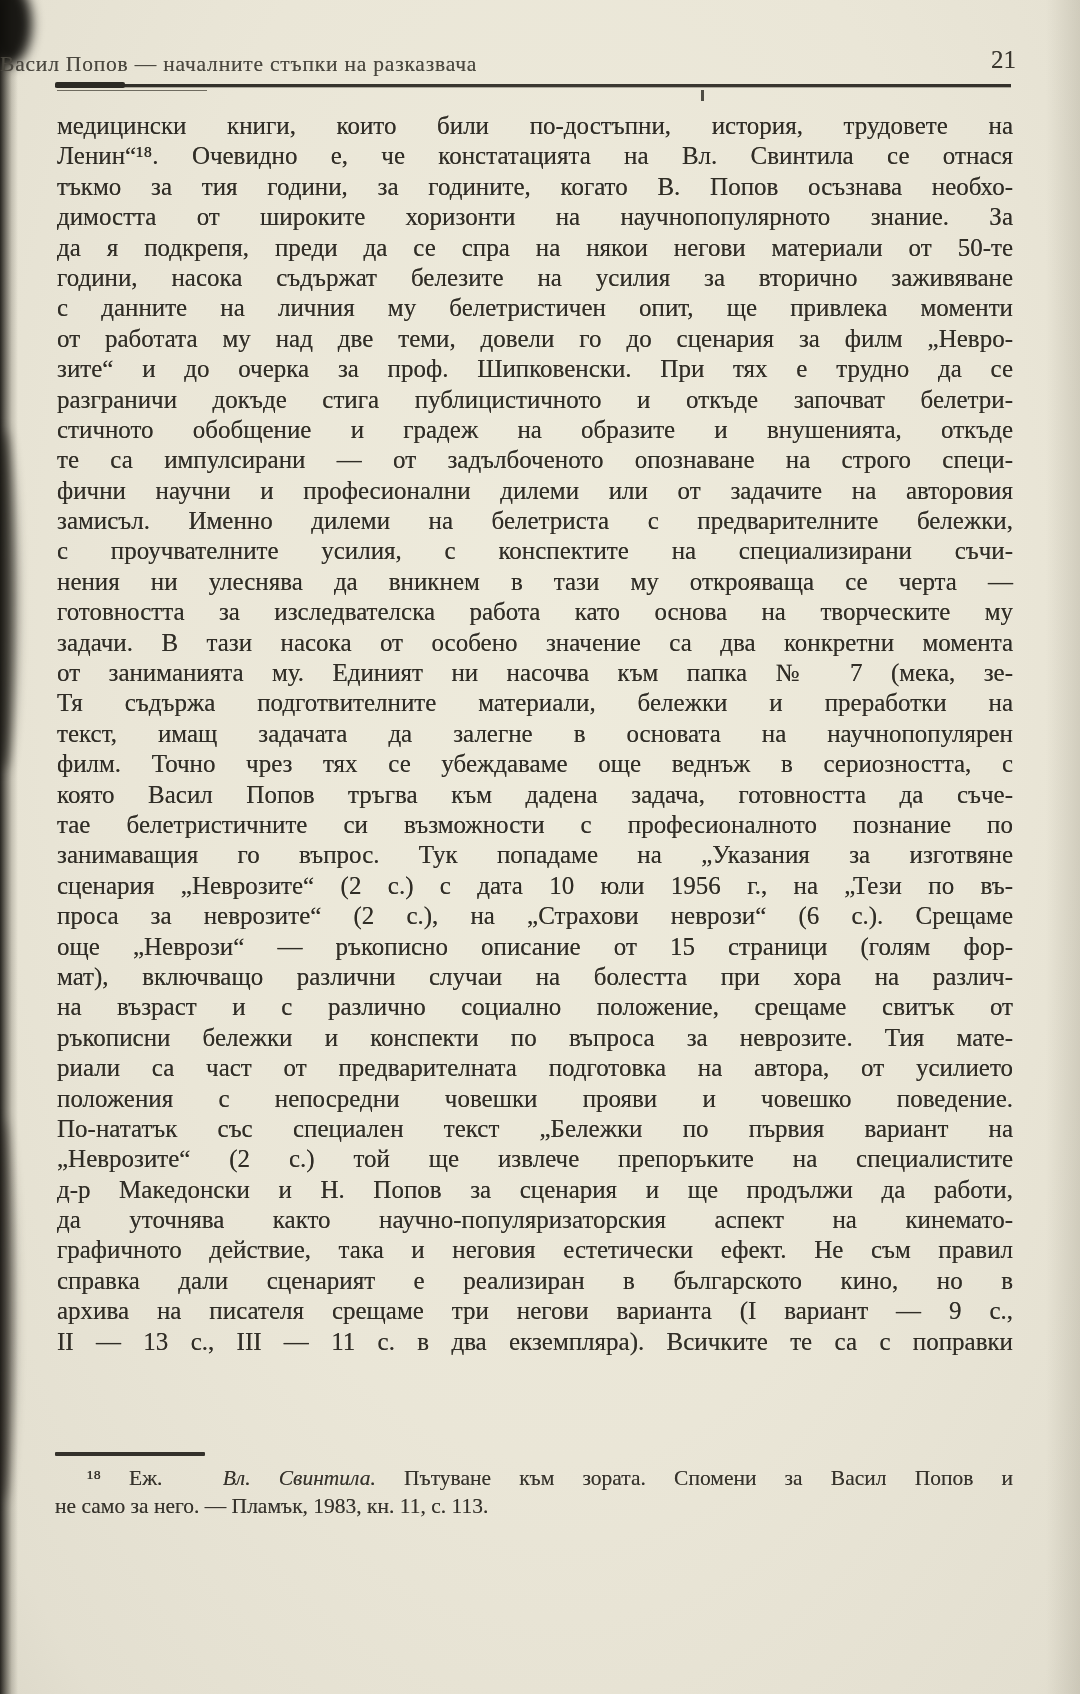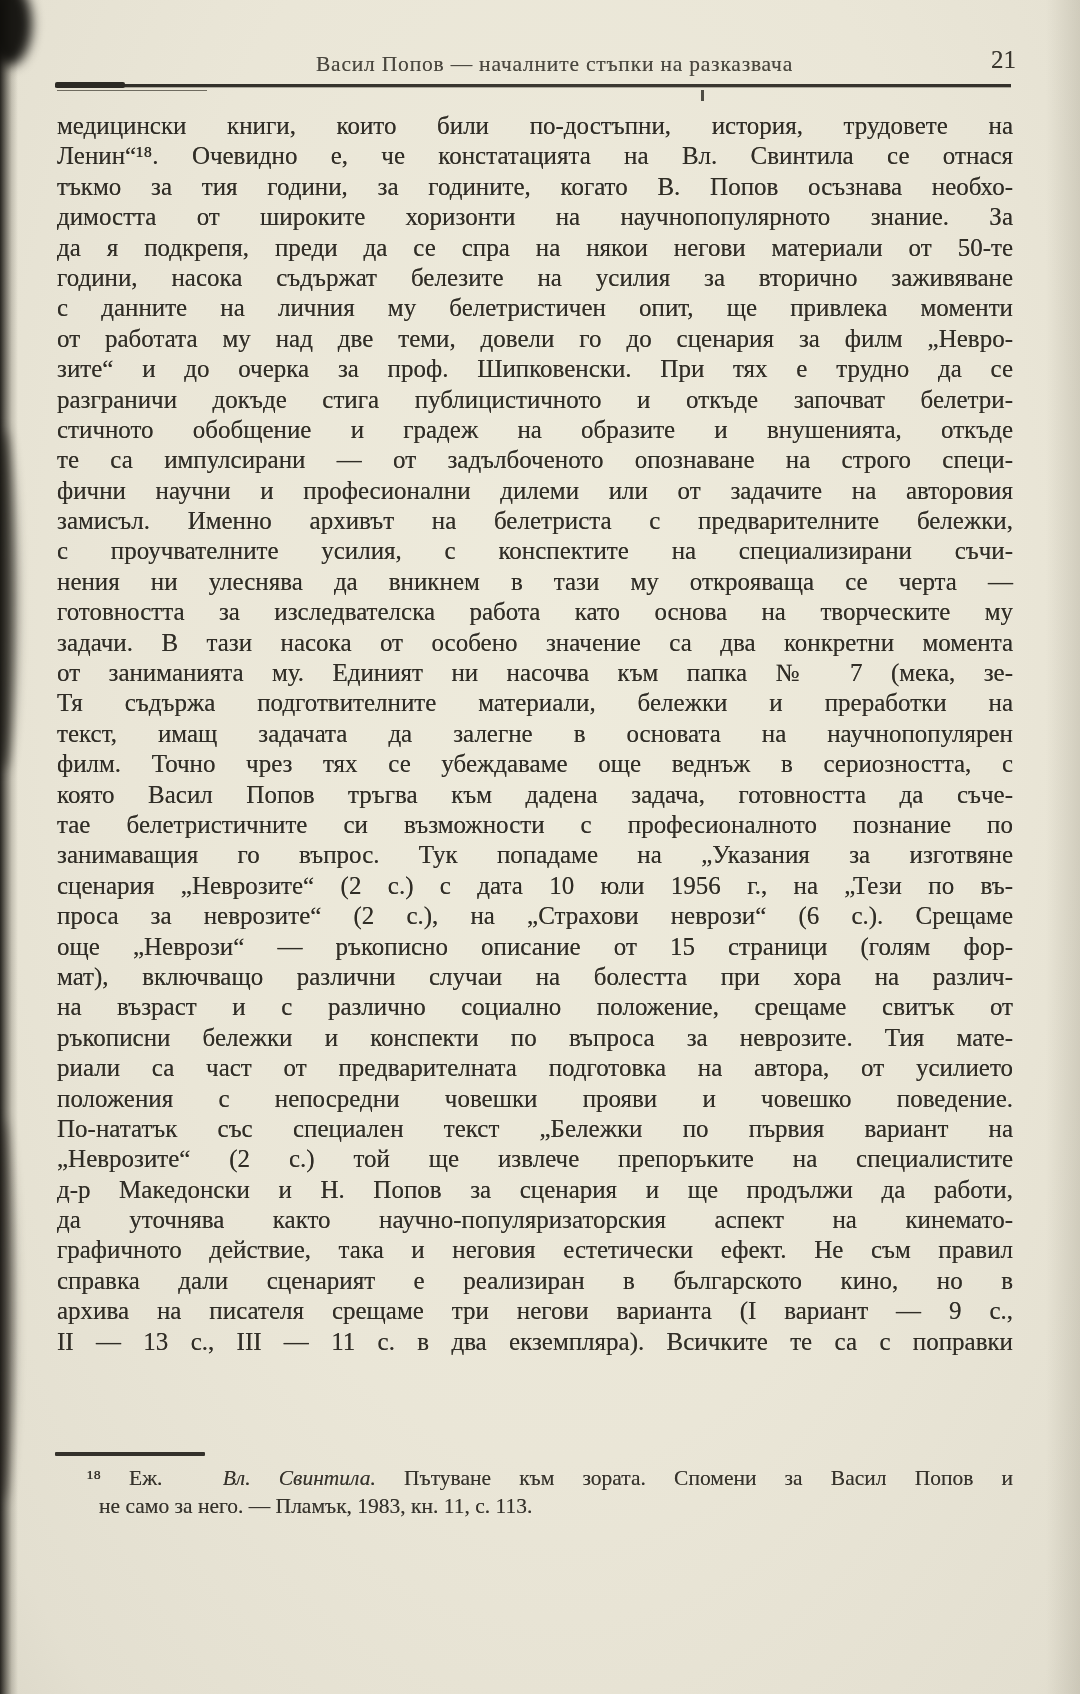--- a/index.html
+++ b/index.html
@@ -19,25 +19,24 @@
   .gutter-blob{position:absolute;border-radius:50%;filter:blur(6px);}
   .blob-top{left:-14px;top:-18px;width:46px;height:84px;background:rgba(15,14,11,0.95);}
   .blob-mid{left:-10px;top:430px;width:26px;height:340px;background:rgba(20,18,14,0.65);}
   .blob-low{left:-10px;top:1120px;width:24px;height:380px;background:rgba(25,22,17,0.5);}
   .right-shade{
     position:absolute;right:0;top:0;width:34px;height:1694px;
     background:linear-gradient(to left, rgba(150,145,128,0.28), rgba(150,145,128,0));
   }
   
   .running-title{
-    position:absolute;left:0;top:52px;width:1035px;text-align:center;
+    position:absolute;left:0;top:52px;width:1035px;text-align:left;
     font-size:21.5px;letter-spacing:0.8px;color:#4a473f;
     text-shadow:0 0 0.4px rgba(70,66,58,0.6);
     white-space:nowrap;
-    padding-left:37px;
   }
   .page-num{
     position:absolute;right:64px;top:46px;font-size:25px;color:#3a372f;
     text-shadow:0 0 0.4px rgba(55,52,45,0.6);
   }
   .rule{
     position:absolute;left:55px;top:84px;width:956px;height:3px;
     background:linear-gradient(to right,#2f2d27 0%,#3c3932 55%,#34312b 100%);
     box-shadow:0 1px 0 rgba(60,57,48,0.35);
   }
@@ -69,21 +68,21 @@
     position:absolute;left:55px;top:1452px;width:150px;height:4px;
     background:#34312b;border-radius:1px;
   }
   .footnote{
     position:absolute;left:55px;top:1464px;width:958px;
     font-size:21.5px;line-height:28px;color:#35322b;
     text-shadow:0 0 0.4px rgba(53,50,43,0.55);
   }
   .fn-line1{text-align:justify;text-align-last:justify;text-indent:32px;}
   .fn-line1 i{font-style:italic;margin-left:32px;}
-  .fn-line2{text-align:left;margin-left:44px;}
+  .fn-line2{text-align:left;}
 </style>
 </head>
 <body>
 
 <div class="page">
 
   <div class="gutter"></div>
   <div class="gutter-blob blob-top"></div>
   <div class="gutter-blob blob-mid"></div>
   <div class="gutter-blob blob-low"></div>
@@ -104,21 +103,21 @@
       <div class="bline">димостта от широките хоризонти на научнопопулярното знание. За</div>
       <div class="bline">да я подкрепя, преди да се спра на някои негови материали от 50-те</div>
       <div class="bline">години, насока съдържат белезите на усилия за вторично заживяване</div>
       <div class="bline">с данните на личния му белетристичен опит, ще привлека моменти</div>
       <div class="bline">от работата му над две теми, довели го до сценария за филм „Невро-</div>
       <div class="bline">зите“ и до очерка за проф. Шипковенски. При тях е трудно да се</div>
       <div class="bline">разграничи докъде стига публицистичното и откъде започват белетри-</div>
       <div class="bline">стичното обобщение и градеж на образите и внушенията, откъде</div>
       <div class="bline">те са импулсирани — от задълбоченото опознаване на строго специ-</div>
       <div class="bline">фични научни и професионални дилеми или от задачите на авторовия</div>
-      <div class="bline">замисъл. Именно архивът на белетриста с предварителните бележки,</div>
+      <div class="bline">замисъл. Именно дилеми на белетриста с предварителните бележки,</div>
       <div class="bline">с проучвателните усилия, с конспектите на специализирани съчи-</div>
       <div class="bline">нения ни улеснява да вникнем в тази му открояваща се черта —</div>
       <div class="bline">готовността за изследвателска работа като основа на творческите му</div>
       <div class="bline">задачи. В тази насока от особено значение са два конкретни момента</div>
       <div class="bline">от заниманията му. Единият ни насочва към папка № 7 (мека, зе-</div>
       <div class="bline">Тя съдържа подготвителните материали, бележки и преработки на</div>
       <div class="bline">текст, имащ задачата да залегне в основата на научнопопулярен</div>
       <div class="bline">филм. Точно чрез тях се убеждаваме още веднъж в сериозността, с</div>
       <div class="bline">която Васил Попов тръгва към дадена задача, готовността да съче-</div>
       <div class="bline">тае белетристичните си възможности с професионалното познание по</div>

